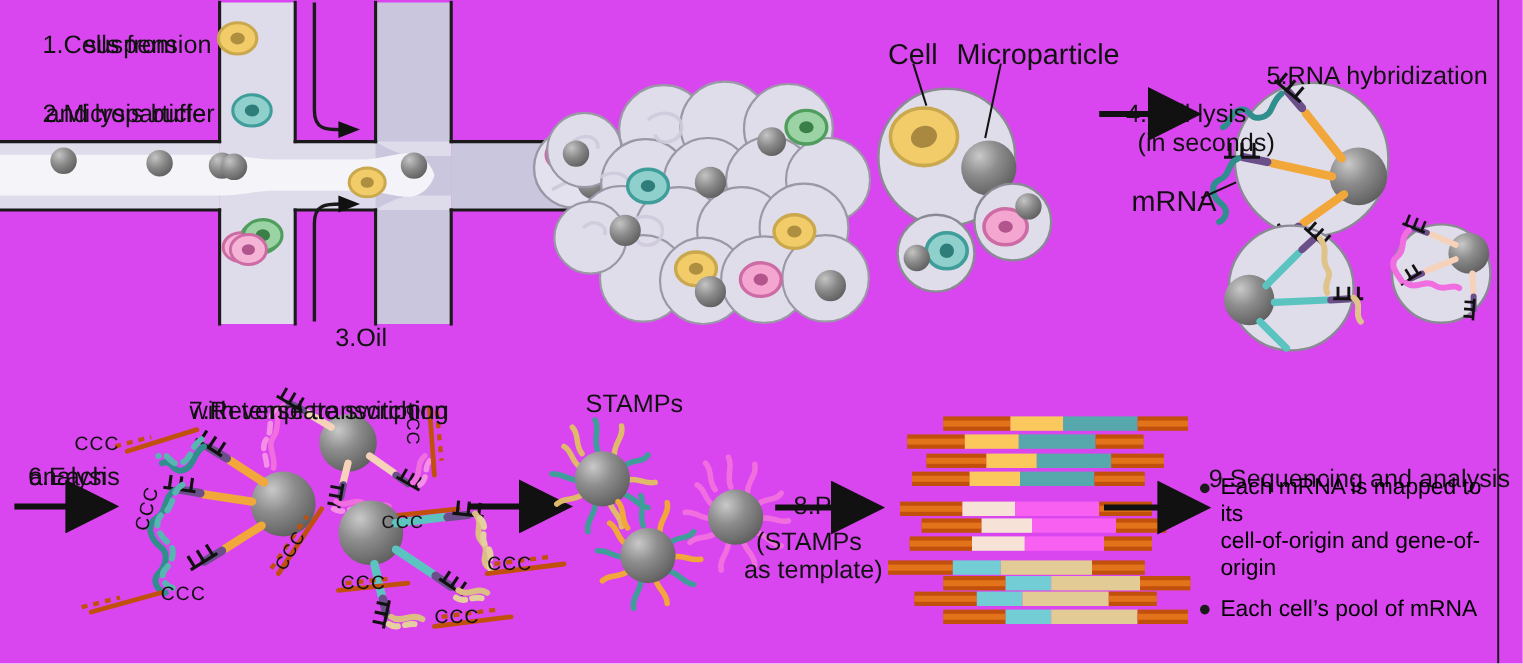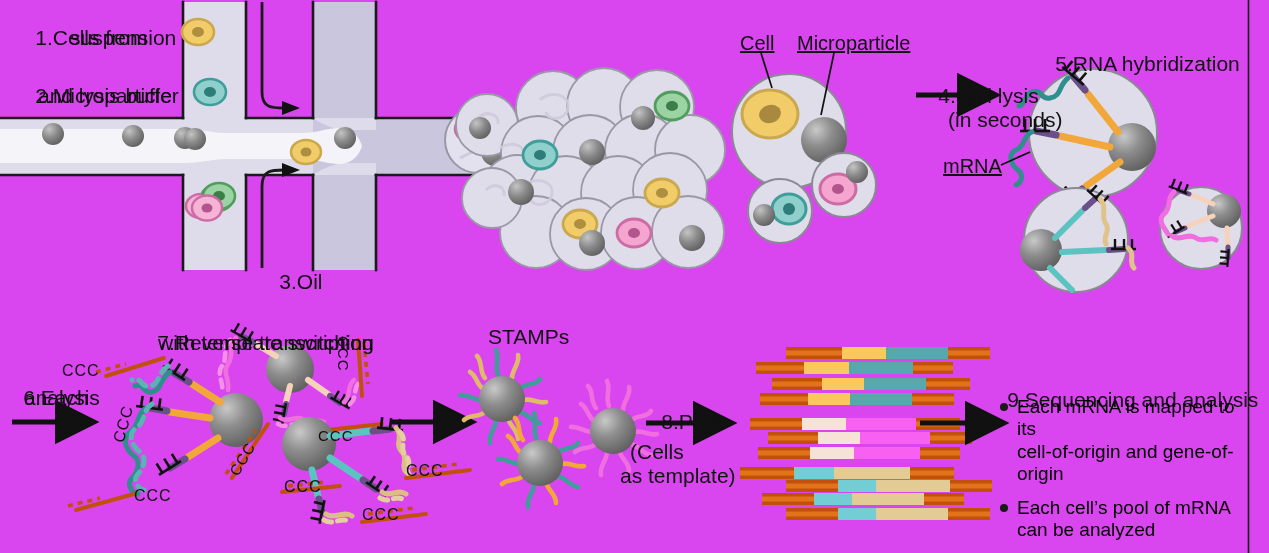--- a/index.html
+++ b/index.html
@@ -20,21 +20,21 @@
     width:1269px;height:553px;
     overflow:visible;
   }
   .txt{
     position:absolute;
     white-space:pre;
     line-height:1.16;
     color:#111;
   }
   .t-step{font-size:21px;}
-  .t-lab{font-size:20px;text-decoration:underline;}
+  .t-lab{font-size:24px;}
   .num{display:inline-block;}
   .hang{display:block;}
   .bullet-row{
     display:flex;align-items:flex-start;gap:9px;
     font-size:19px;line-height:1.18;
   }
   .dot{
     flex:0 0 auto;width:8px;height:8px;border-radius:50%;
     background:#1a1a1a;margin-top:7px;
   }
@@ -739,40 +739,39 @@
   <div class="txt t-step" style="left:134px;top:307px;">
     <span class="num">7.</span><span>Reverse transcription</span>
   </div>
   <div class="txt t-step" style="left:158px;top:331px;">with template switching</div>
 
   <div class="txt t-step" style="left:488px;top:325px;">STAMPs</div>
 
   <div class="txt t-step" style="left:638px;top:386px;text-align:center;">
     <span class="num">8.</span><span>PCR</span>
   </div>
-  <div class="txt t-step" style="left:630px;top:440px;">(Cells</div>
+  <div class="txt t-step" style="left:630px;top:440px;">(STAMPs</div>
   <div class="txt t-step" style="left:620px;top:464px;">as template)</div>
 
   <div class="txt t-step" style="left:984px;top:364px;">
     <span class="num">9.</span><span>Sequencing and analysis</span>
   </div>
 
   <div class="bullets" style="left:1000px;top:396px;width:250px;">
     <div class="bullet-row">
       <span class="dot"></span>
       <span>
         <span class="hang">Each mRNA is mapped to its</span>
         <span class="hang">cell-of-origin and gene-of-origin</span>
       </span>
     </div>
     <div class="bullet-row">
       <span class="dot"></span>
       <span>
         <span class="hang">Each cell’s pool of mRNA</span>
-        <span class="hang">can be analyzed</span>
       </span>
     </div>
   </div>
 
   <div class="txt" style="left:62px;top:362px;font-size:16px;letter-spacing:1px;">CCC</div>
   <div class="txt" style="left:134px;top:487px;font-size:16px;letter-spacing:1px;">CCC</div>
   <div class="txt" style="left:110px;top:440px;font-size:16px;letter-spacing:1px;transform:rotate(-75deg);transform-origin:left top;">CCC</div>
   <div class="txt" style="left:226px;top:470px;font-size:15px;letter-spacing:1px;transform:rotate(-60deg);transform-origin:left top;">CCC</div>
   <div class="txt" style="left:318px;top:427px;font-size:15px;letter-spacing:1px;">CCC</div>
   <div class="txt" style="left:352px;top:336px;font-size:15px;letter-spacing:1px;transform:rotate(90deg);transform-origin:left top;">CCC</div>

